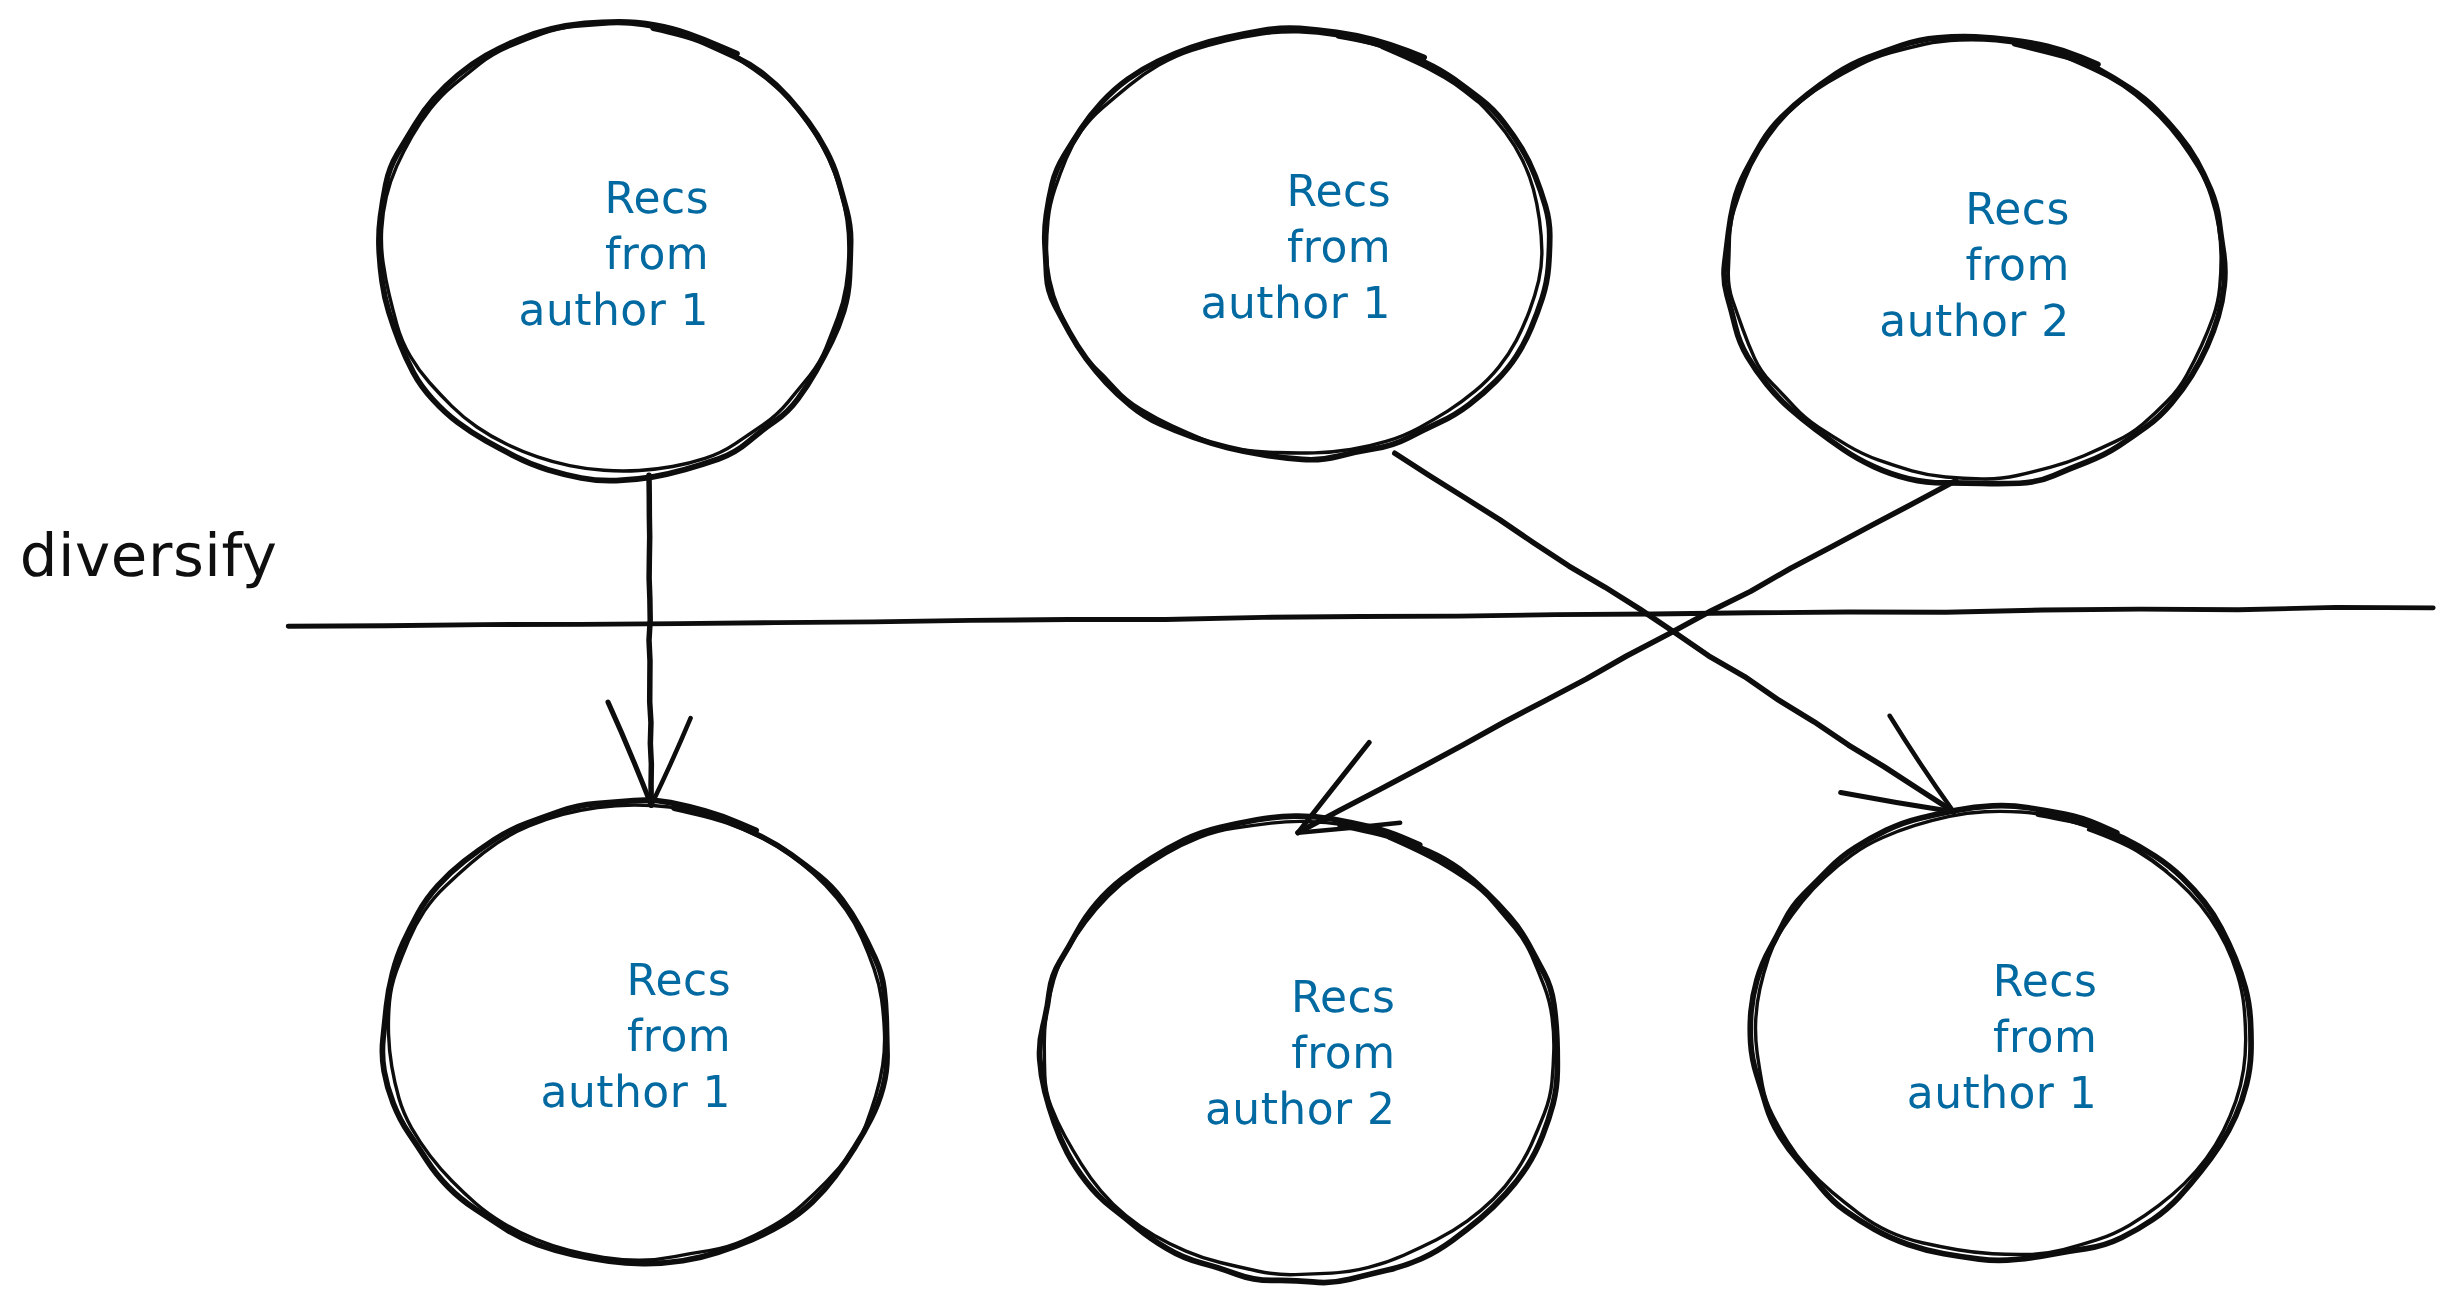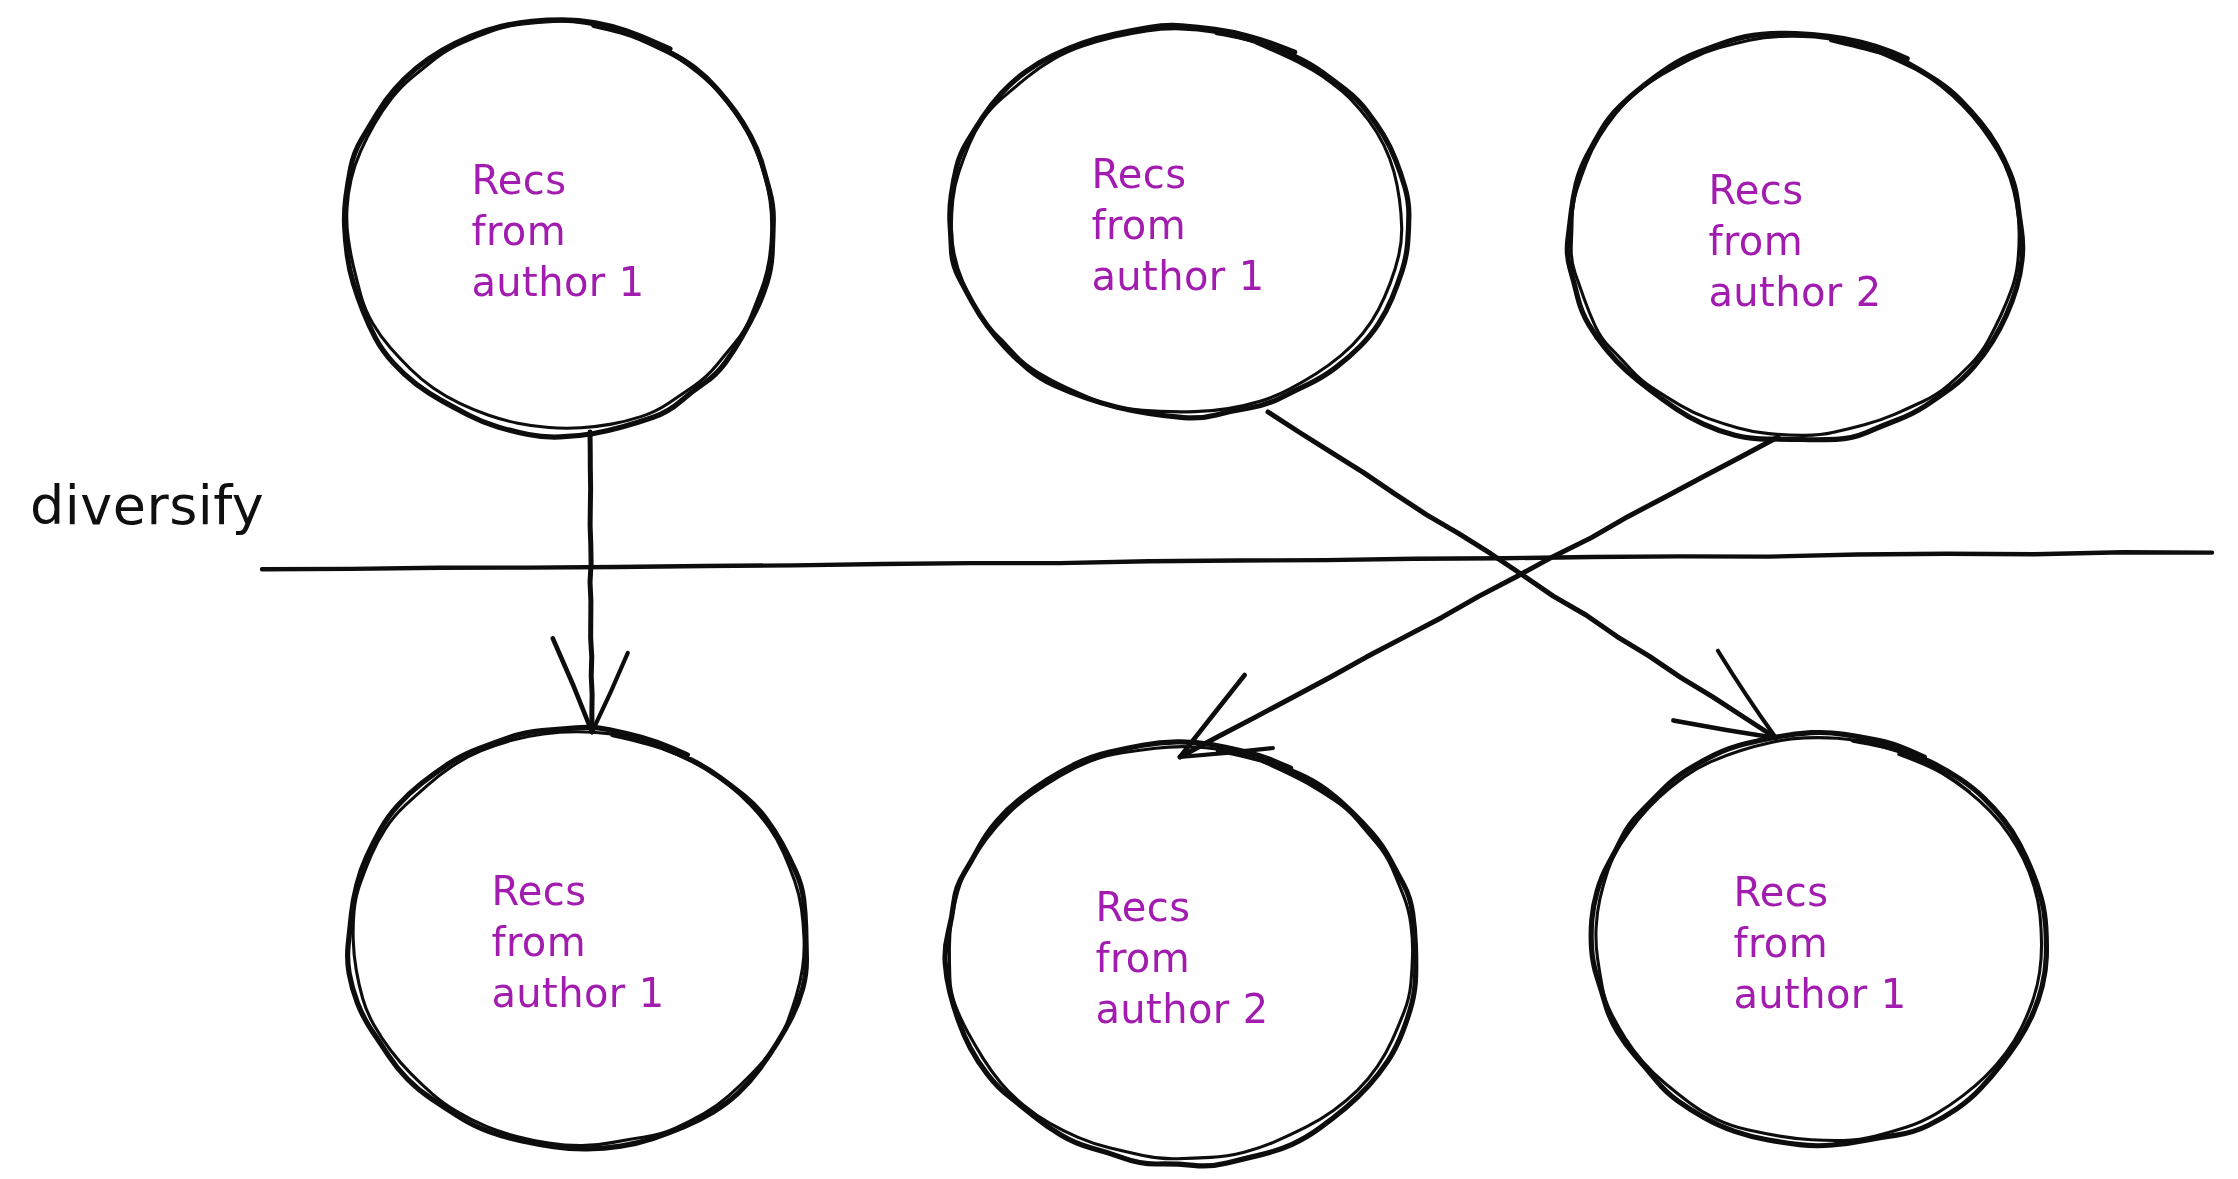--- a/index.html
+++ b/index.html
@@ -22,22 +22,22 @@
   }
   #sketch {
     position: absolute;
     top: 0;
     left: 0;
     width: 2238px;
     height: 1179px;
   }
   .node-label {
     position: absolute;
-    text-align: left;
-    color: #a21caf;
+    text-align: right;
+    color: #0369a1;
     font-family: "DejaVu Sans", sans-serif;
     font-size: 40px;
     line-height: 1.08;
     letter-spacing: 0.4px;
     white-space: pre-line;
     pointer-events: none;
     transform: translate(-50%, -50%);
   }
   .axis-label {
     position: absolute;
@@ -106,15 +106,15 @@
 
   <div id="labels-layer">
       <div class="node-label" style="left: 558px; top: 232px;"><div style="margin-top: 0px;">Recs</div><div style="margin-top: 8px;">from</div><div style="margin-top: 8px;">author 1</div></div>
       <div class="node-label" style="left: 1178px; top: 226px;"><div style="margin-top: 0px;">Recs</div><div style="margin-top: 8px;">from</div><div style="margin-top: 8px;">author 1</div></div>
       <div class="node-label" style="left: 1795px; top: 242px;"><div style="margin-top: 0px;">Recs</div><div style="margin-top: 8px;">from</div><div style="margin-top: 8px;">author 2</div></div>
       <div class="node-label" style="left: 578px; top: 943px;"><div style="margin-top: 0px;">Recs</div><div style="margin-top: 8px;">from</div><div style="margin-top: 8px;">author 1</div></div>
       <div class="node-label" style="left: 1182px; top: 959px;"><div style="margin-top: 0px;">Recs</div><div style="margin-top: 8px;">from</div><div style="margin-top: 8px;">author 2</div></div>
       <div class="node-label" style="left: 1820px; top: 944px;"><div style="margin-top: 0px;">Recs</div><div style="margin-top: 8px;">from</div><div style="margin-top: 8px;">author 1</div></div>
     </div>
 
-  <div class="axis-label" id="diversify-label" style="left: 18px; top: 505px; margin-left: 12px;">diversify</div>
+  <div class="axis-label" id="diversify-label" style="left: 18px; top: 505px;">diversify</div>
 
 </div>
 
 </body></html>

